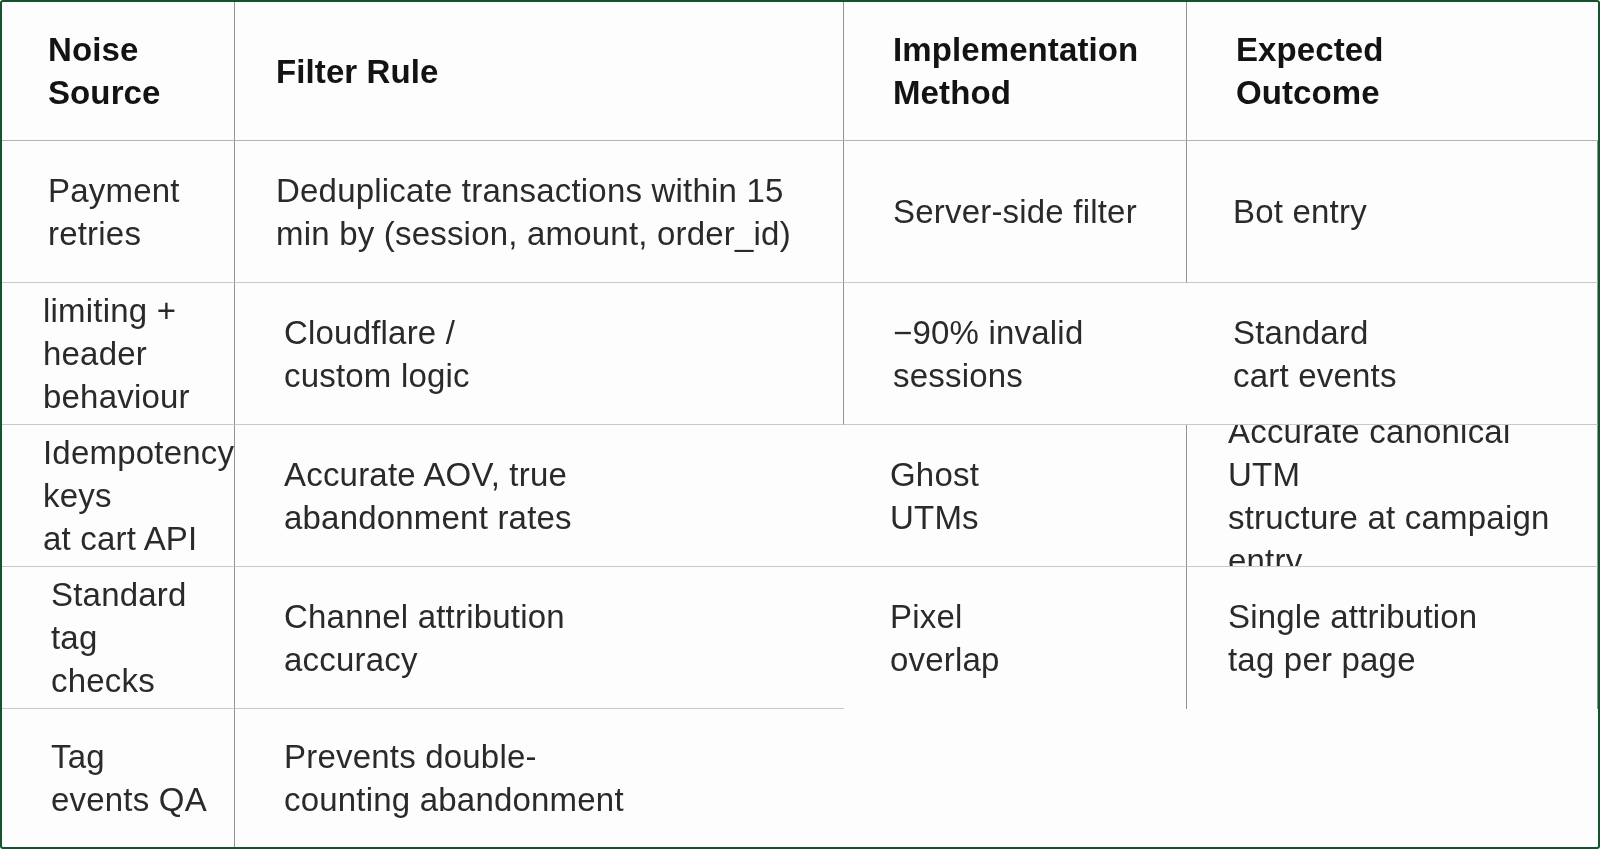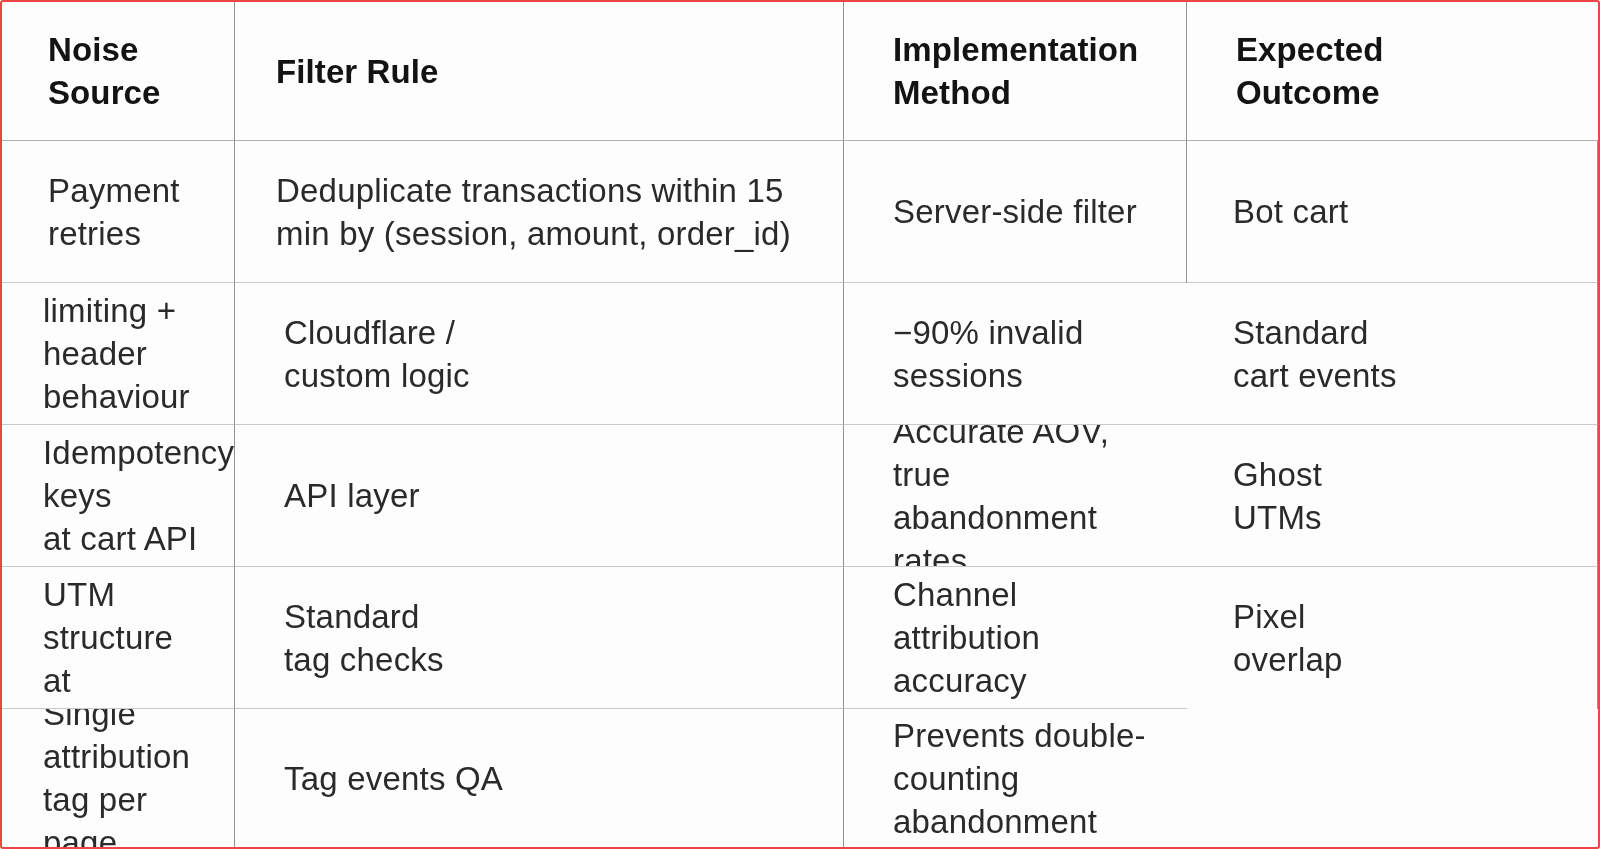--- a/index.html
+++ b/index.html
@@ -10,21 +10,21 @@
   }
   .page {
     width: 1600px;
     height: 849px;
     position: relative;
   }
   .table {
     box-sizing: border-box;
     width: 1600px;
     height: 849px;
-    border: 2px solid #ef4444;
+    border: 2px solid #14532d;
     border-radius: 3px;
     background: #fdfdfd;
     display: grid;
     grid-template-columns: 233px 609px 343px auto;
     grid-template-rows: 139px 142px 142px 142px 142px auto;
   }
   .cell {
     box-sizing: border-box;
     display: flex;
     align-items: center;
@@ -80,21 +80,21 @@
     </div>
     <div class="cell col2">
       <span class="cell-text">Deduplicate transactions within 15
 min by (session, amount, order_id)</span>
     </div>
     <div class="cell col3">
       <span class="cell-text">Server-side filter</span>
     </div>
 
     <div class="cell col1">
-      <span class="cell-text">Bot cart</span>
+      <span class="cell-text">Bot entry</span>
     </div>
     <div class="cell col2">
       <span class="cell-text">Rate-limiting + header
 behaviour checks</span>
     </div>
     <div class="cell col3">
       <span class="cell-text">Cloudflare /
 custom logic</span>
     </div>
     <div class="cell col4 last-col">
@@ -102,23 +102,20 @@
 sessions</span>
     </div>
 
     <div class="cell col1">
       <span class="cell-text">Standard
 cart events</span>
     </div>
     <div class="cell col2">
       <span class="cell-text">Idempotency keys
 at cart API</span>
-    </div>
-    <div class="cell col3">
-      <span class="cell-text">API layer</span>
     </div>
     <div class="cell col4 last-col">
       <span class="cell-text">Accurate AOV, true
 abandonment rates</span>
     </div>
 
     <div class="cell col1">
       <span class="cell-text">Ghost
 UTMs</span>
     </div>

